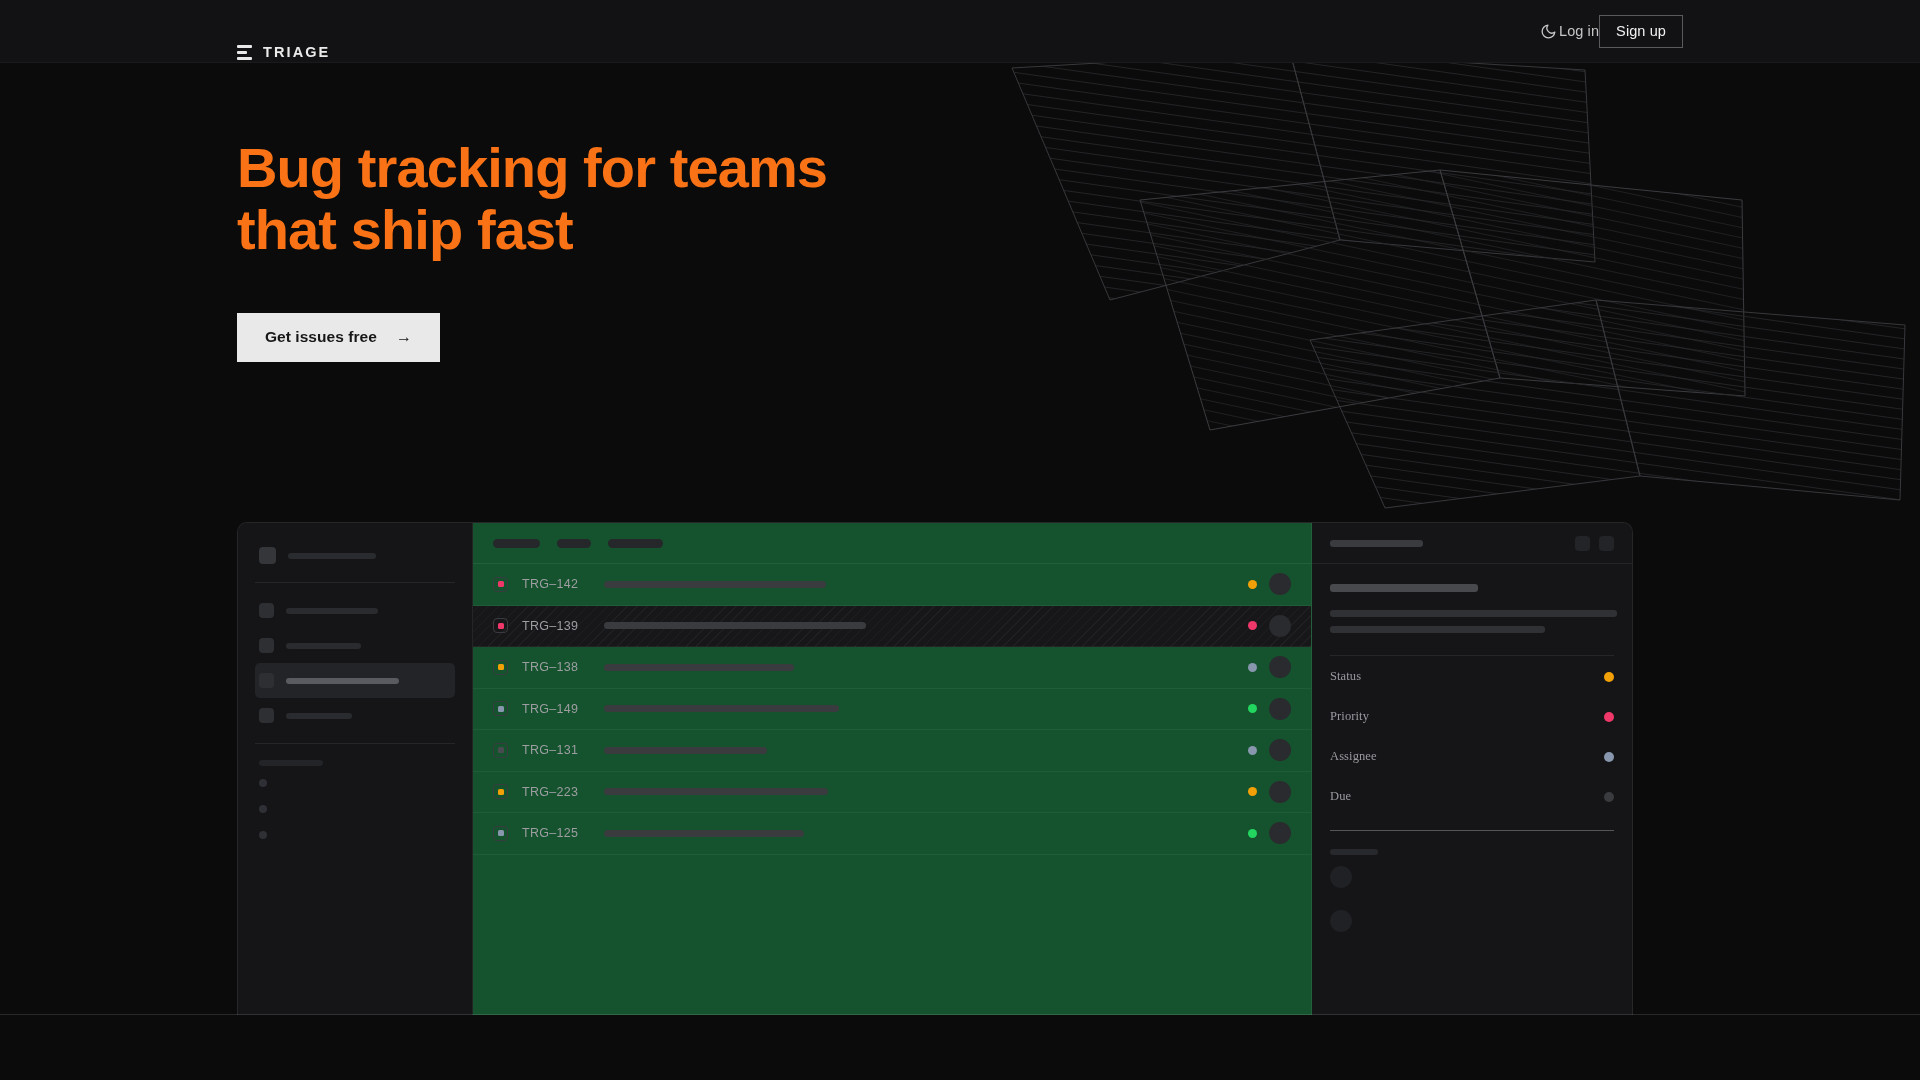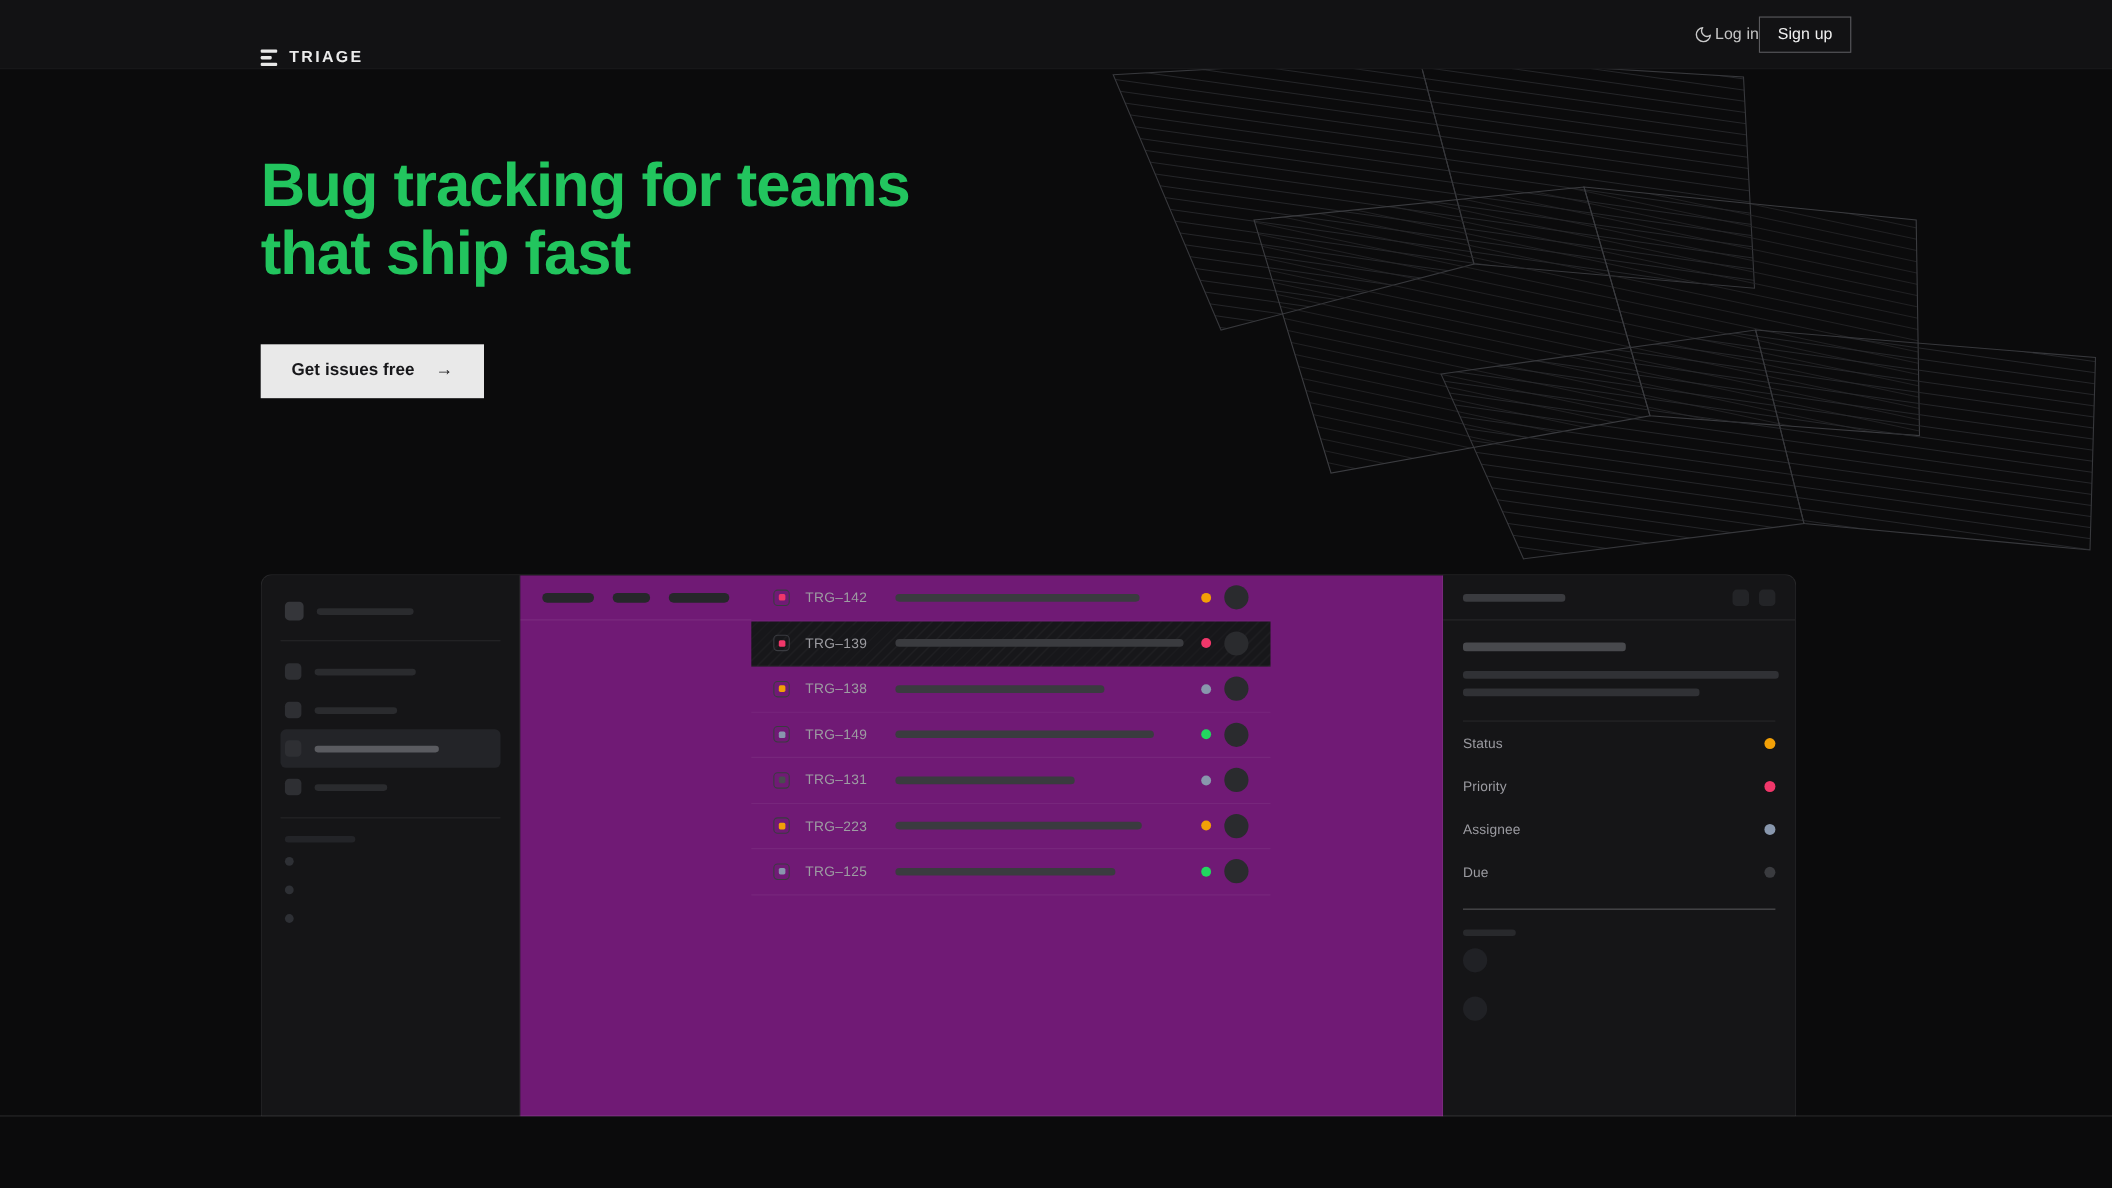--- a/index.html
+++ b/index.html
@@ -110,21 +110,21 @@
   .hero {
     position: relative;
     z-index: 3;
     padding: 74px 0 0 237px;
   }
 
   .hero h1 {
     font-size: 56px;
     line-height: 1.105;
     font-weight: 700;
-    color: #22c55e;
+    color: #f97316;
     letter-spacing: -0.9px;
     max-width: 720px;
   }
 
   .hero p {
     margin-top: 37px;
     font-size: 17px;
     line-height: 1.63;
     color: #8e8e93;
     max-width: 480px;
@@ -196,22 +196,22 @@
     display: flex; align-items: center; gap: 13px;
     padding: 9px 4px;
   }
   .sb-sub .dotc { width: 8px; height: 8px; border-radius: 50%; background: #2e3035; flex: 0 0 8px; }
 
   
   .app-list {
     flex: 1 1 auto;
     border-right: 1px solid rgba(255,255,255,0.07);
     display: flex;
-    flex-direction: row;
-    background: #701a75;
+    flex-direction: column;
+    background: #14532d;
     min-width: 0;
   }
   .list-toolbar {
     height: 41px;
     flex: 0 0 41px;
     display: flex;
     align-items: center;
     gap: 17px;
     padding: 0 20px;
     border-bottom: 1px solid rgba(255,255,255,0.07);
@@ -293,20 +293,21 @@
   }
   .detail-head-actions { margin-left: auto; display: flex; gap: 9px; }
   .icon-box { width: 15px; height: 15px; border-radius: 4px; background: #232427; display: block; cursor: pointer; }
 
   .detail-body { padding: 20px 18px 0; }
   .detail-sep { height: 1px; background: rgba(255,255,255,0.075); margin: 22px 0 0; }
 
   .meta-row {
     display: flex; align-items: center;
     padding: 13px 0 12px;
+    font-family: Liberation Serif, serif;
   }
   .meta-label { font-size: 12.5px; color: #9a9aa0; letter-spacing: 0.1px; }
   .meta-val { margin-left: auto; }
   .meta-dot { width: 10px; height: 10px; border-radius: 50%; display: block; }
 
   .comment-row { display: flex; align-items: center; padding: 11px 0; }
   .comment-av { width: 22px; height: 22px; border-radius: 50%; background: #202125; flex: 0 0 22px; }
 
   
   .bottom-rule {

